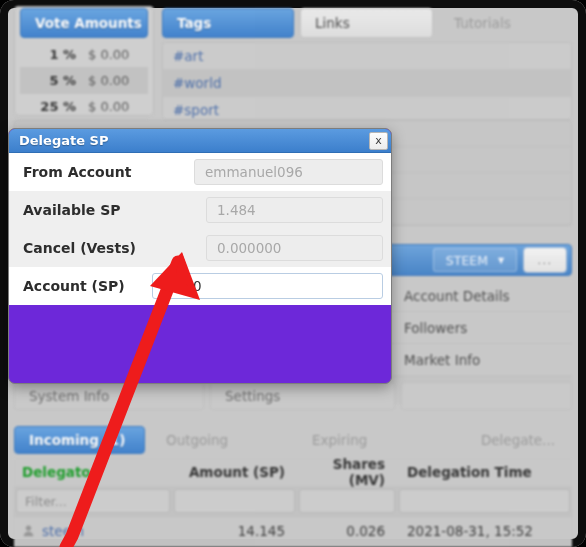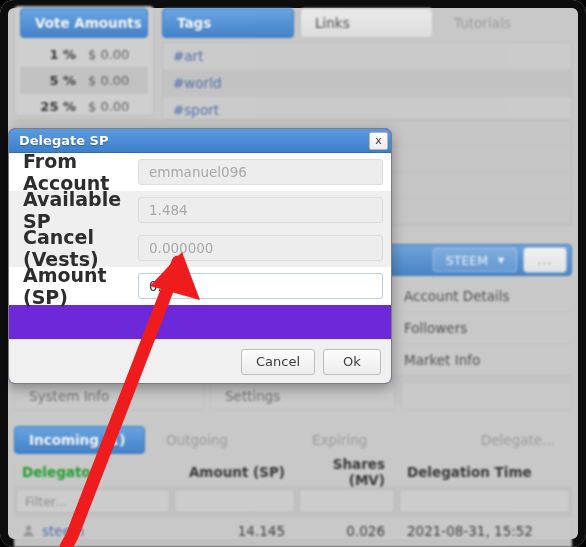--- a/index.html
+++ b/index.html
@@ -253,40 +253,41 @@
     border-radius: 2px;
     display: flex; align-items: center; justify-content: center;
     font-size: 11px; color: #3a3a3a;
   }
   .dlg-row {
     display: flex; align-items: center;
     height: 38px;
     background: #ffffff;
     padding: 0 8px 0 0;
   }
-  .dlg-row.shade { background: #efefef; }
+  .dlg-row.shade { background: #efefef; gap: 12px; }
   .dlg-label {
-    width: 129px;
+    width: 143px;
     padding-left: 14px;
-    font-size: 19px;
+    font-size: 14px;
     font-weight: 600;
     color: #2d2d2d;
   }
   .dlg-input {
     flex: 1;
     height: 26px;
     border-radius: 3px;
     display: flex; align-items: center;
     padding-left: 10px;
     font-size: 13.5px;
   }
   .dlg-input.ro {
     background: #ededed;
     border: 1px solid #dcdcdc;
     color: #a8a8a8;
+    margin-left: 42px;
   }
   .dlg-input.edit {
     background: #ffffff;
     border: 1px solid #b9cde3;
     color: #333;
   }
   .dlg-input.focus {
     background: #ffffff;
     border: 1px solid #9bbde0;
     box-shadow: 0 0 2px rgba(120,170,225,.55);
@@ -465,32 +466,24 @@
       <div class="dlg-input ro">1.484</div>
     </div>
 
 
     <div class="dlg-row shade">
       <div class="dlg-label">Cancel (Vests)</div>
       <div class="dlg-input ro">0.000000</div>
     </div>
 
     <div class="dlg-row">
-      <div class="dlg-label">Amount (SP)</div>
+      <div class="dlg-label">Account (SP)</div>
       <div class="dlg-input edit">0.000</div>
     </div>
 
-    <div id="dlg-footer">
-      <div class="dlg-btn">
-        <span>Cancel</span>
-      </div>
-      <div class="dlg-btn">
-        <span>Ok</span>
-      </div>
-    </div>
 
   </div>
 
   <svg id="arrow" viewBox="0 0 586 547">
     <path d="M 66 547 L 72 536 L 178 262" stroke="#ee1c1c" stroke-width="13" fill="none" stroke-linecap="round"></path>
     <path d="M 182 252 L 200 300 L 150 286 Z" fill="#ee1c1c"></path>
     <path d="M 182 253 L 176 272 L 198 298" fill="#ee1c1c"></path>
   </svg>
 
 </div>

